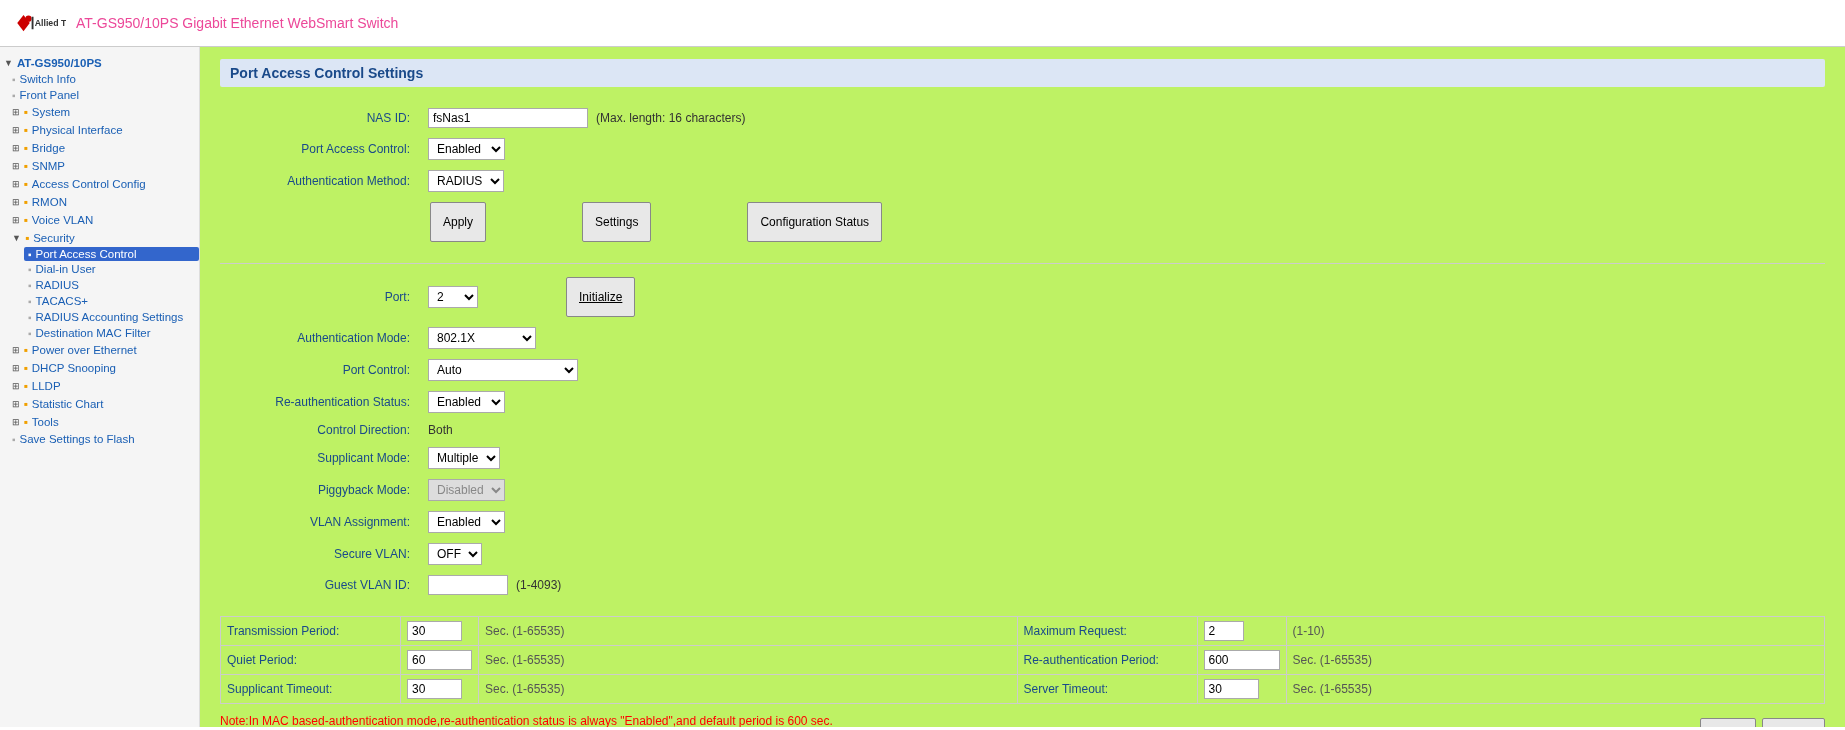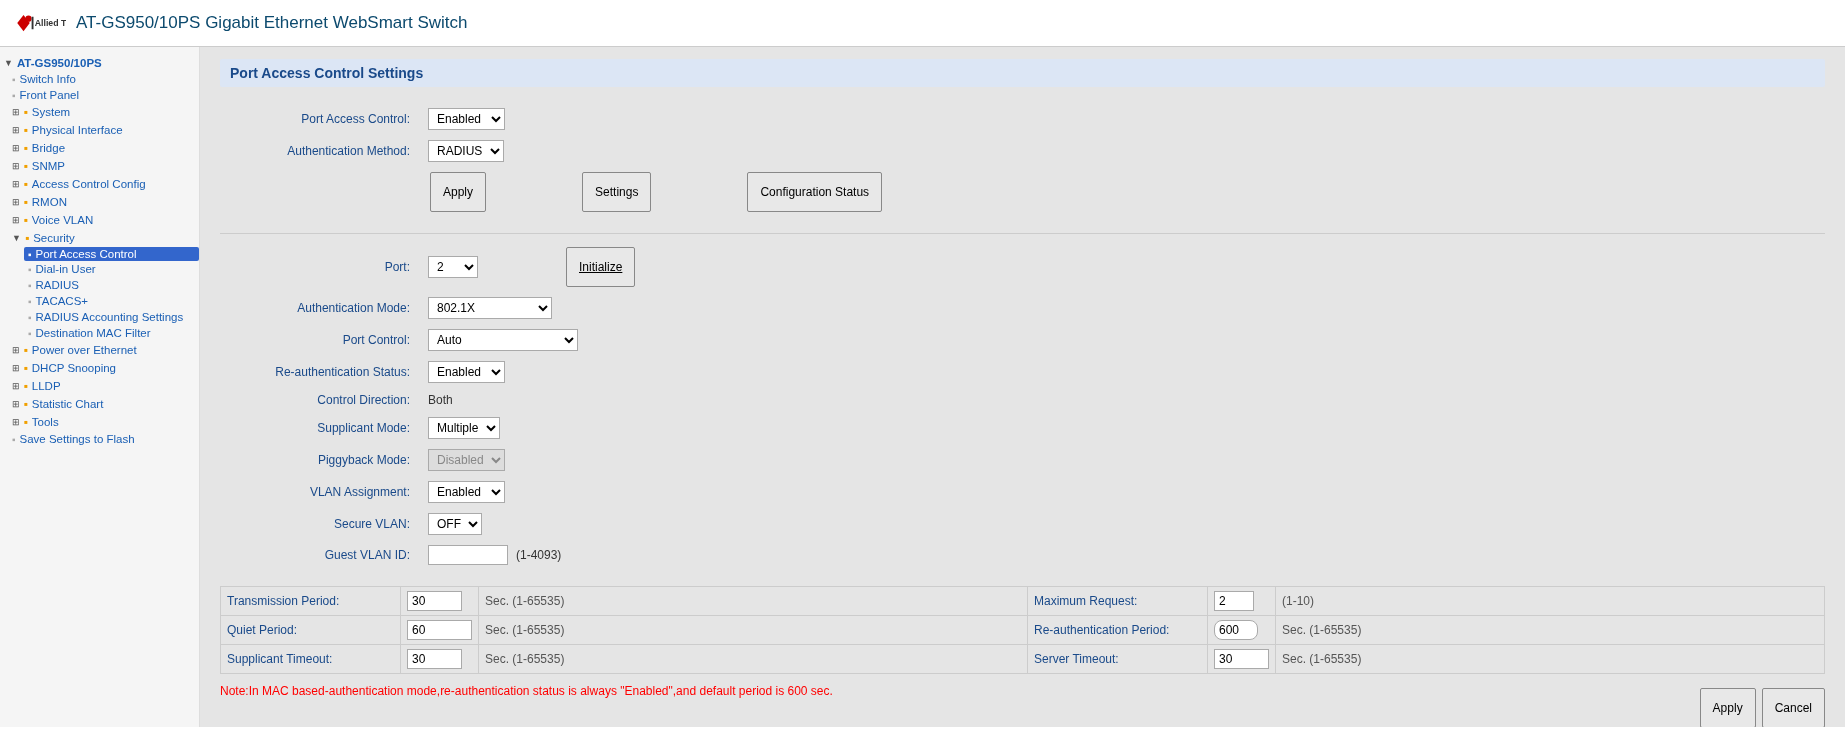--- a/index.html
+++ b/index.html
@@ -2,36 +2,36 @@
 <html><head>
   <meta charset="utf-8">
   <style>
     * { box-sizing: border-box; margin: 0; padding: 0; }
     body { font-family: Arial, sans-serif; font-size: 12px; background: #fff; color: #333; }
 
     
     .header { display: flex; align-items: center; padding: 8px 16px; border-bottom: 1px solid #ccc; background: #fff; }
     .header-logo { display: flex; align-items: center; gap: 8px; }
     .logo-icon { width: 50px; height: 30px; }
-    .header-title { font-size: 17px; color: #0c4a6e; margin-left: 10px; }
+    .header-title { font-size: 14px; color: #ec4899; margin-left: 10px; }
 
     
     .layout { display: flex; height: calc(100vh - 50px); }
 
     
     .sidebar { width: 200px; min-width: 200px; background: #f5f5f5; border-right: 1px solid #ddd; padding: 8px 0; overflow-y: auto; }
     .sidebar-item { padding: 2px 4px; cursor: pointer; display: flex; align-items: center; gap: 4px; white-space: nowrap; }
     .sidebar-link { color: #1a5fb4; text-decoration: none; font-size: 11.5px; }
     .sidebar-group { padding-left: 8px; }
     .sidebar-subgroup { padding-left: 16px; }
     .tree-icon { font-size: 9px; color: #555; }
     .folder-icon { color: #f0a000; font-size: 12px; }
 
     
-    .main { flex: 1; padding: 12px 20px; overflow-y: auto; background: #e5e5e5; }
+    .main { flex: 1; padding: 12px 20px; overflow-y: auto; background: #bef264; }
 
     
     .page-title-bar { background: #dce6f5; padding: 6px 10px; margin-bottom: 16px; border-radius: 2px; }
     .page-title-bar h2 { font-size: 14px; font-weight: bold; color: #1a4a8a; }
 
     
     .form-section { margin-bottom: 16px; }
     .form-row { display: flex; align-items: center; padding: 5px 0; gap: 8px; }
     .form-label { width: 200px; color: #1a4a8a; font-size: 12px; text-align: right; padding-right: 10px; }
     .form-control { display: flex; align-items: center; gap: 8px; }
@@ -196,20 +196,27 @@
   </div>
 
   <div class="main">
 
     <div class="page-title-bar">
       <h2>Port Access Control Settings</h2>
     </div>
 
     <div class="form-section">
 
+      <div class="form-row">
+        <span class="form-label">NAS ID:</span>
+        <div class="form-control">
+          <input type="text" class="form-input" style="width: 160px;" value="fsNas1">
+          <span class="form-hint">(Max. length: 16 characters)</span>
+        </div>
+      </div>
 
       <div class="form-row">
         <span class="form-label">Port Access Control:</span>
         <div class="form-control">
           <select class="form-select">
             <option>Enabled</option>
             <option>Disabled</option>
           </select>
         </div>
       </div>
@@ -242,21 +249,21 @@
             <option>2</option>
             <option>1</option><option>3</option><option>4</option><option>5</option><option>6</option><option>7</option><option>8</option><option>9</option><option>10</option>
           </select>
           <button class="btn" style="margin-left:80px;text-decoration:underline;">Initialize</button>
         </div>
       </div>
 
       <div class="form-row">
         <span class="form-label">Authentication Mode:</span>
         <div class="form-control">
-          <select class="form-select" style="width:124px;">
+          <select class="form-select" style="width:108px;">
             <option>802.1X</option>
             <option>MAC-based</option>
             <option>802.1X or MAC-based</option>
             <option>802.1X and MAC-based</option>
           </select>
         </div>
       </div>
 
       <div class="form-row">
         <span class="form-label">Port Control:</span>
@@ -350,21 +357,21 @@
         <td class="field-hint">(1-10)</td>
       </tr>
       <tr>
         <td class="field-label">Quiet Period:</td>
         <td class="field-value">
           <input type="text" class="form-input" style="width: 65px;" value="60">
         </td>
         <td class="field-hint">Sec. (1-65535)</td>
         <td class="field-label">Re-authentication Period:</td>
         <td class="field-value">
-          <input type="text" class="form-input" style="width: 44px; border-radius: 8px;" value="600">
+          <input type="text" class="form-input" style="width: 76px;" value="600">
         </td>
         <td class="field-hint">Sec. (1-65535)</td>
       </tr>
       <tr>
         <td class="field-label">Supplicant Timeout:</td>
         <td class="field-value">
           <input type="text" class="form-input" style="width: 55px;" value="30">
         </td>
         <td class="field-hint">Sec. (1-65535)</td>
         <td class="field-label">Server Timeout:</td>

